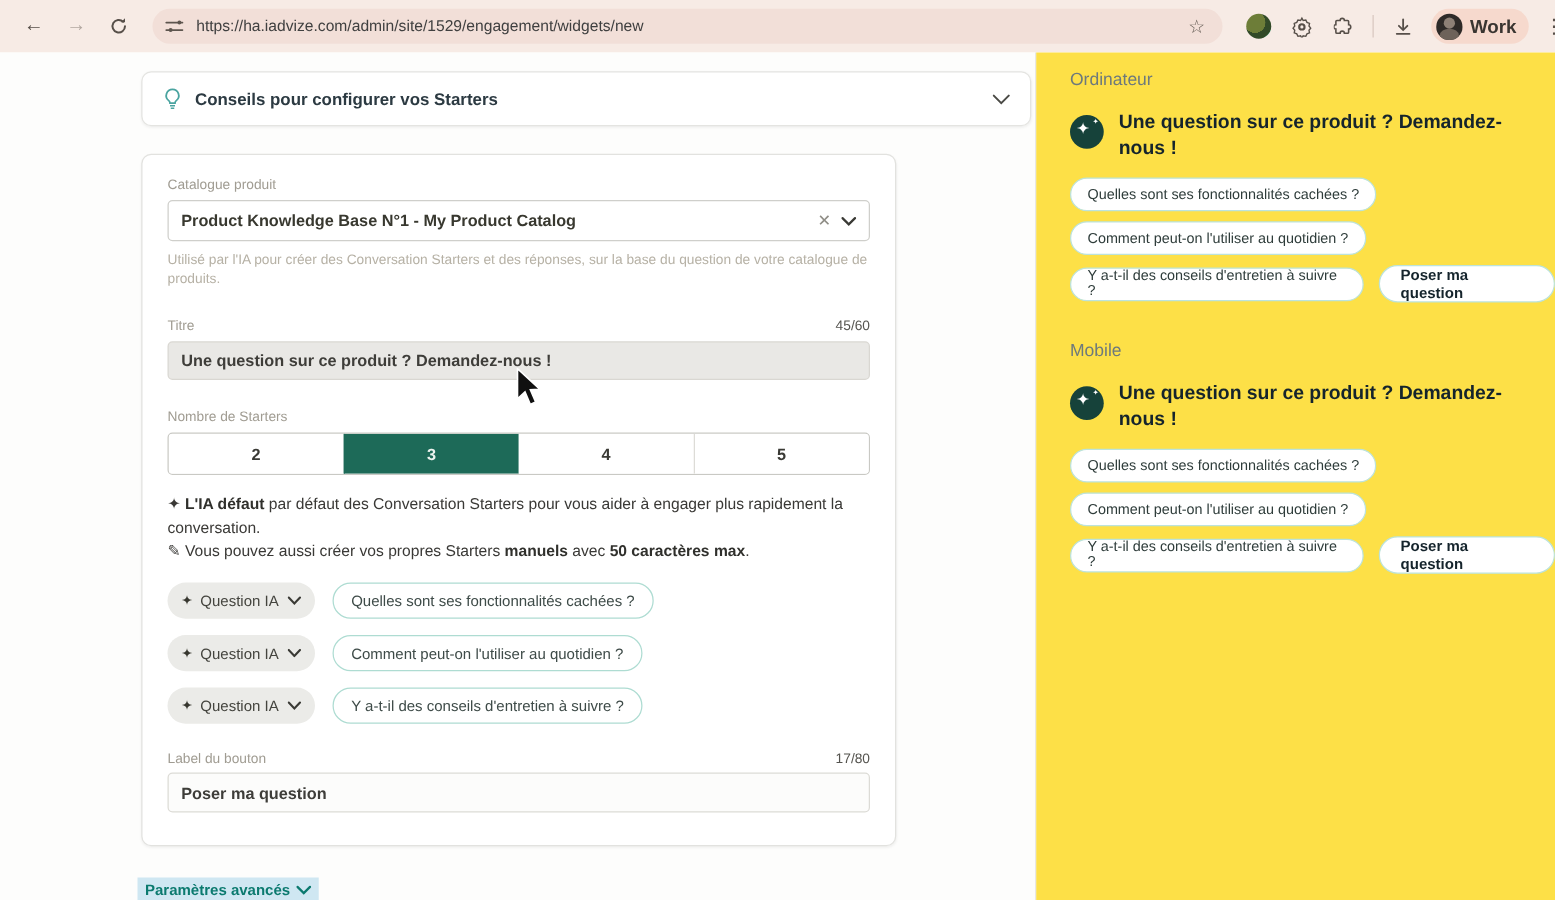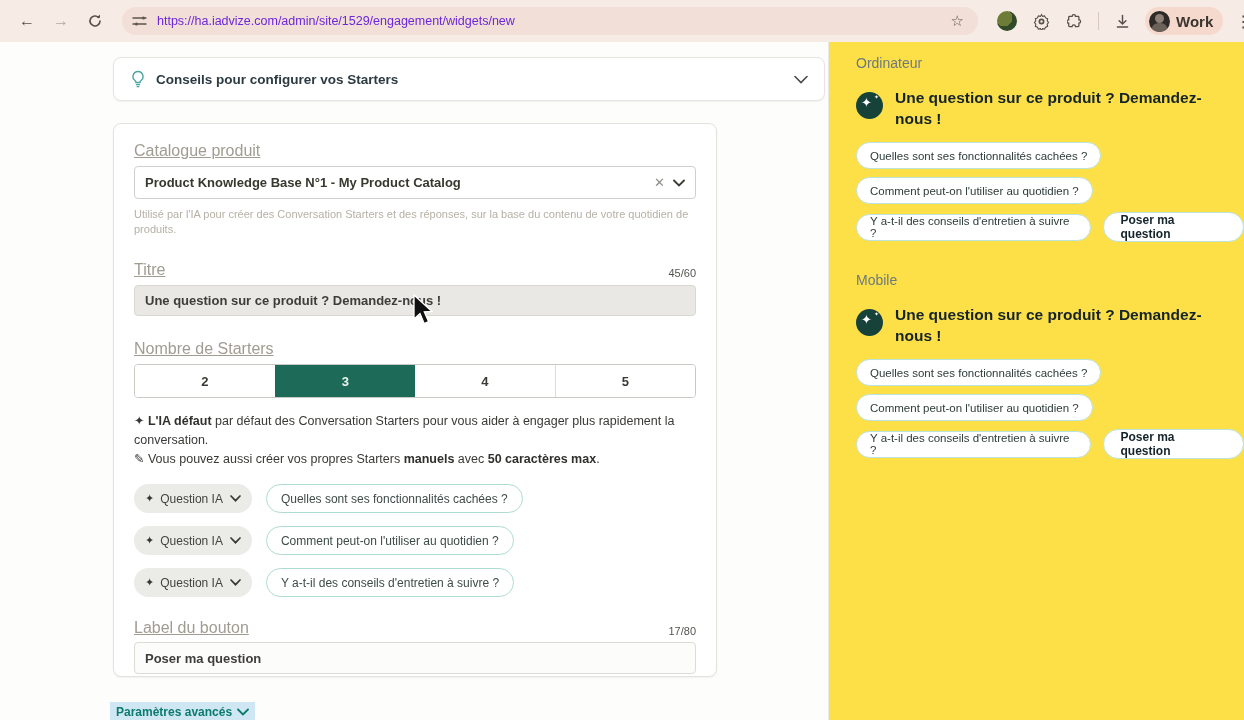--- a/index.html
+++ b/index.html
@@ -8,21 +8,21 @@
   .screen { position:relative; width:1244px; height:720px; background:#fdfdfc; }
 
   
   .toolbar { position:absolute; top:0; left:0; right:0; height:42px;
     background:#f7ebe5; display:flex; align-items:center; padding:0 10px; }
   .tb-btn { width:28px; height:28px; border-radius:50%; display:flex; align-items:center;
     justify-content:center; font-size:16px; color:#574f49; margin:0 3px; cursor:pointer; flex:0 0 auto; }
   .tb-btn.disabled { color:#b3a8a1; }
   .omnibox { height:28px; flex:0 0 auto; width:856px; margin-left:10px; background:#f2dfd8;
     border-radius:14px; display:flex; align-items:center; padding:0 10px; }
-  .omni-url { font-size:12.5px; color:#6d28d9; margin-left:10px; flex:1; white-space:nowrap; overflow:hidden; }
+  .omni-url { font-size:12.5px; color:#404040; margin-left:10px; flex:1; white-space:nowrap; overflow:hidden; }
   .omni-star { font-size:15px; color:#5d554e; padding:0 4px; cursor:pointer; }
   .tb-right { display:flex; align-items:center; margin-left:12px; flex:1; justify-content:flex-end; }
   .ext-fav { width:20px; height:20px; border-radius:50%;
     background:radial-gradient(circle at 35% 35%, #6d7d38 0 45%, #324a28 46% 75%, #1f7a4e 76%);
     margin:0 7px; cursor:pointer; }
   .tb-sep { width:1px; height:18px; background:#d9c8c0; margin:0 6px; }
   .profile-pill { height:28px; border-radius:14px; background:#f6d9cd; display:flex; align-items:center;
     padding:0 10px 0 4px; margin:0 6px; cursor:pointer; }
   .profile-avatar { width:21px; height:21px; border-radius:50%; background:#2e2a28; position:relative; margin-right:6px; overflow:hidden; }
   .profile-avatar:before { content:""; position:absolute; top:3px; left:6px; width:9px; height:9px; border-radius:50%; background:#8d8076; }
@@ -37,21 +37,21 @@
 
   
   .tips-card { position:absolute; left:113px; top:15px; width:712px; height:44px; background:#fff;
     border:1px solid #e4e4e1; border-radius:8px; box-shadow:0 1px 2px rgba(0,0,0,.05);
     display:flex; align-items:center; padding:0 16px; cursor:pointer; }
   .tips-title { font-size:13.5px; font-weight:700; color:#2c3a42; margin-left:10px; flex:1; }
 
   
   .form-card { position:absolute; left:113px; top:81px; width:604px; height:554px; background:#fff;
     border:1px solid #e2e2df; border-radius:8px; box-shadow:0 1px 2px rgba(0,0,0,.05); padding:18px 20px 12px; }
-  .fld-label { font-size:16px; color:#a09c92;text-decoration:underline; }
+  .fld-label { font-size:11px; color:#a09c92; }
   .label-row { display:flex; justify-content:space-between; align-items:flex-end; }
   .counter { font-size:11px; color:#55544f; }
 
   .select-box { margin-top:6px; height:33px; border:1px solid #cfcfcb; border-radius:4px; background:#fff;
     display:flex; align-items:center; padding:0 10px; cursor:pointer; }
   .select-value { font-size:13px; font-weight:700; color:#38382f; flex:1; }
   .select-clear { font-size:13px; color:#8f8d86; padding:0 8px; cursor:pointer; }
   .helper { margin-top:8px; font-size:11px; line-height:15px; color:#b6b1a5; max-width:560px; }
 
   .titre-row { margin-top:24px;gap:28px; }
@@ -192,21 +192,21 @@
       <div class="fld-label">Catalogue produit</div>
       <div class="select-box">
         <span class="select-value">Product Knowledge Base N°1 - My Product Catalog</span>
         <span class="select-clear">✕</span>
         <span class="svgicon">
           <svg width="12" height="8" viewBox="0 0 12 8">
               <polyline points="1,1.5 6,6.5 11,1.5" fill="none" stroke="#3a3a35" stroke-width="1.8" stroke-linecap="round"></polyline>
             </svg>
         </span>
       </div>
-      <div class="helper">Utilisé par l'IA pour créer des Conversation Starters et des réponses, sur la base du contenu de votre quotidien de produits.</div>
+      <div class="helper">Utilisé par l'IA pour créer des Conversation Starters et des réponses, sur la base du question de votre catalogue de produits.</div>
 
       <div class="label-row titre-row">
         <span class="fld-label">Titre</span>
         <span class="counter">45/60</span>
       </div>
       <div class="title-input">Une question sur ce produit ? Demandez-nous !</div>
 
       <div class="fld-label nb-label">Nombre de Starters</div>
       <div class="segmented">
         <div class="segment">2</div>

